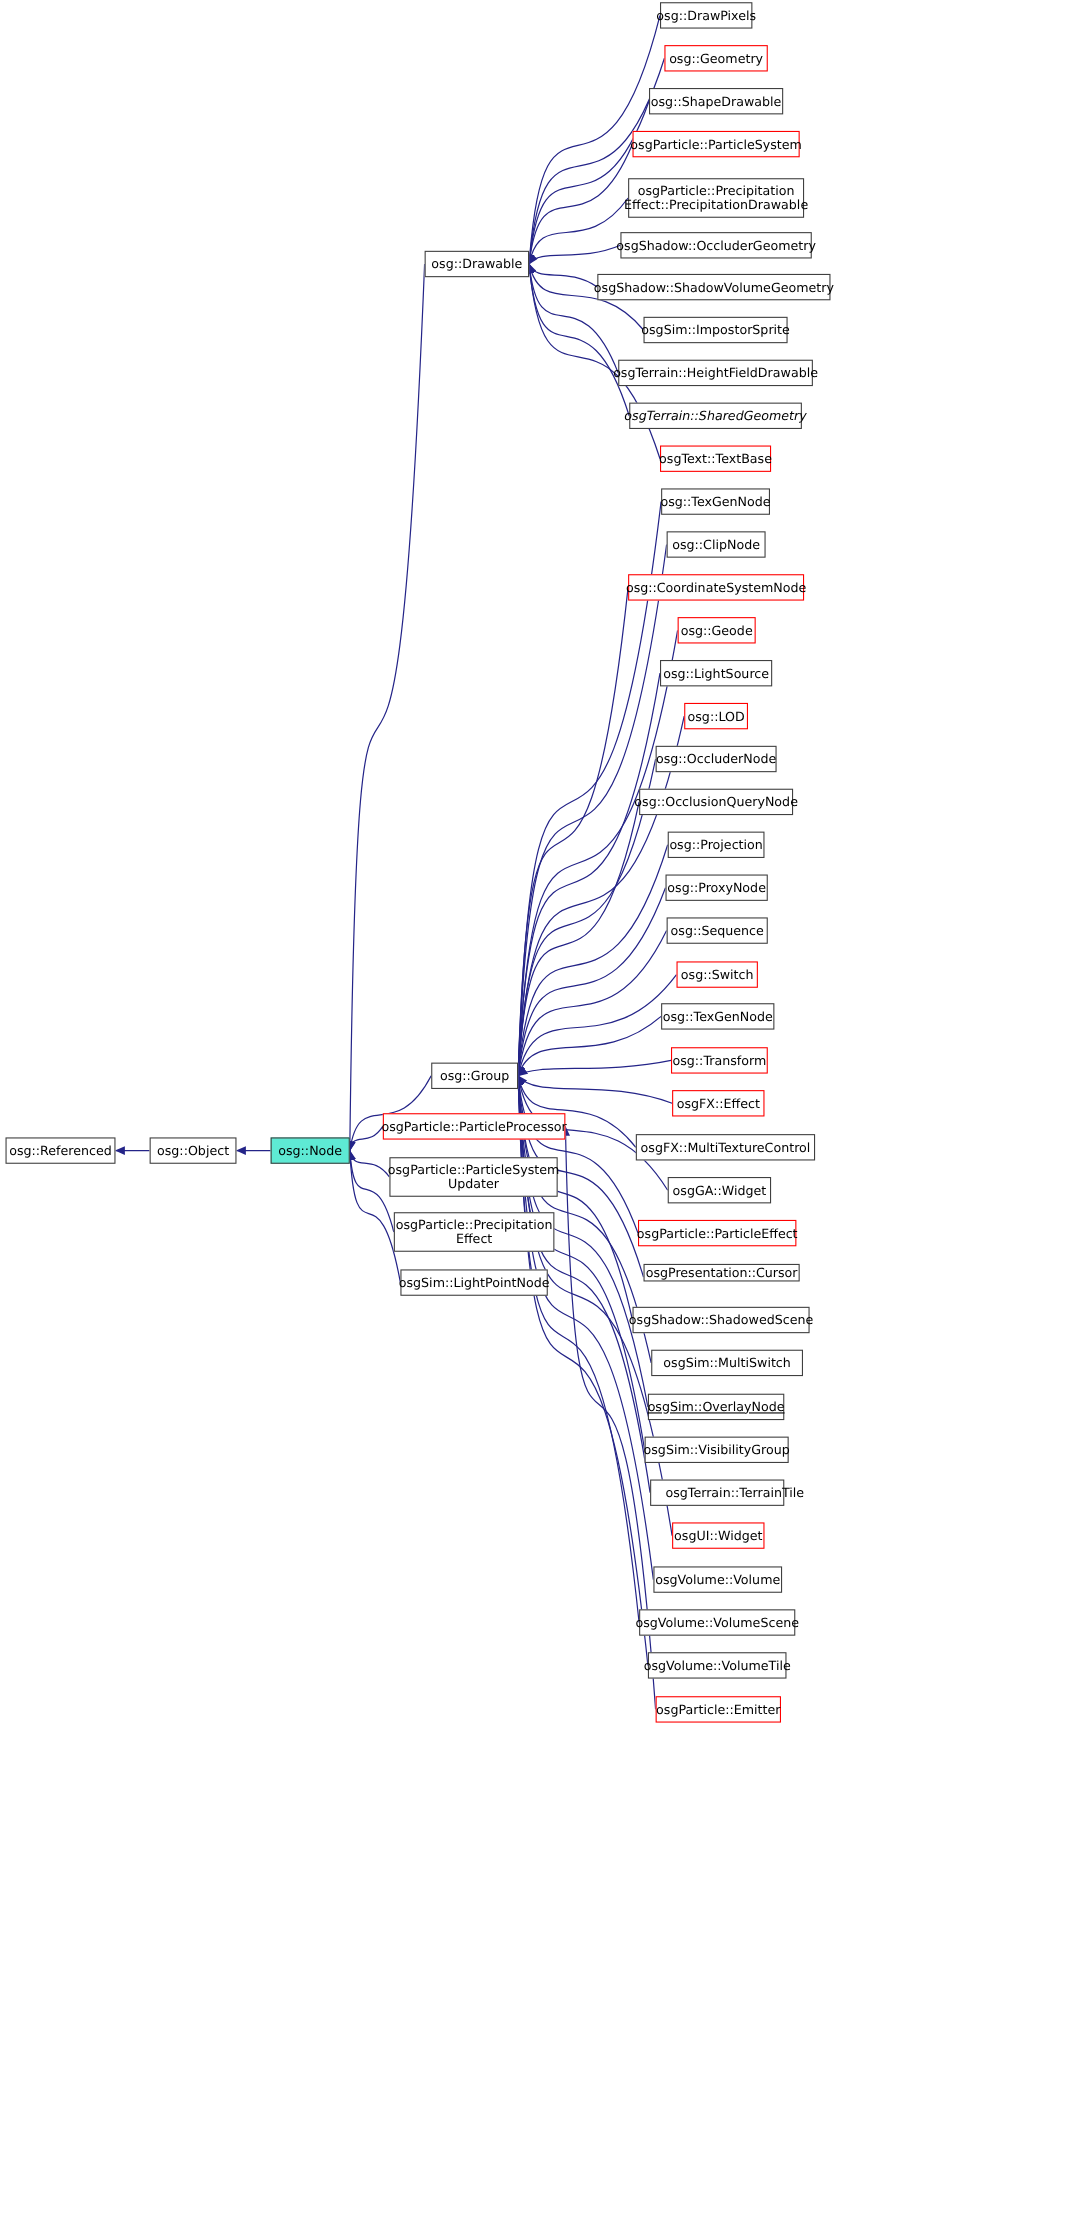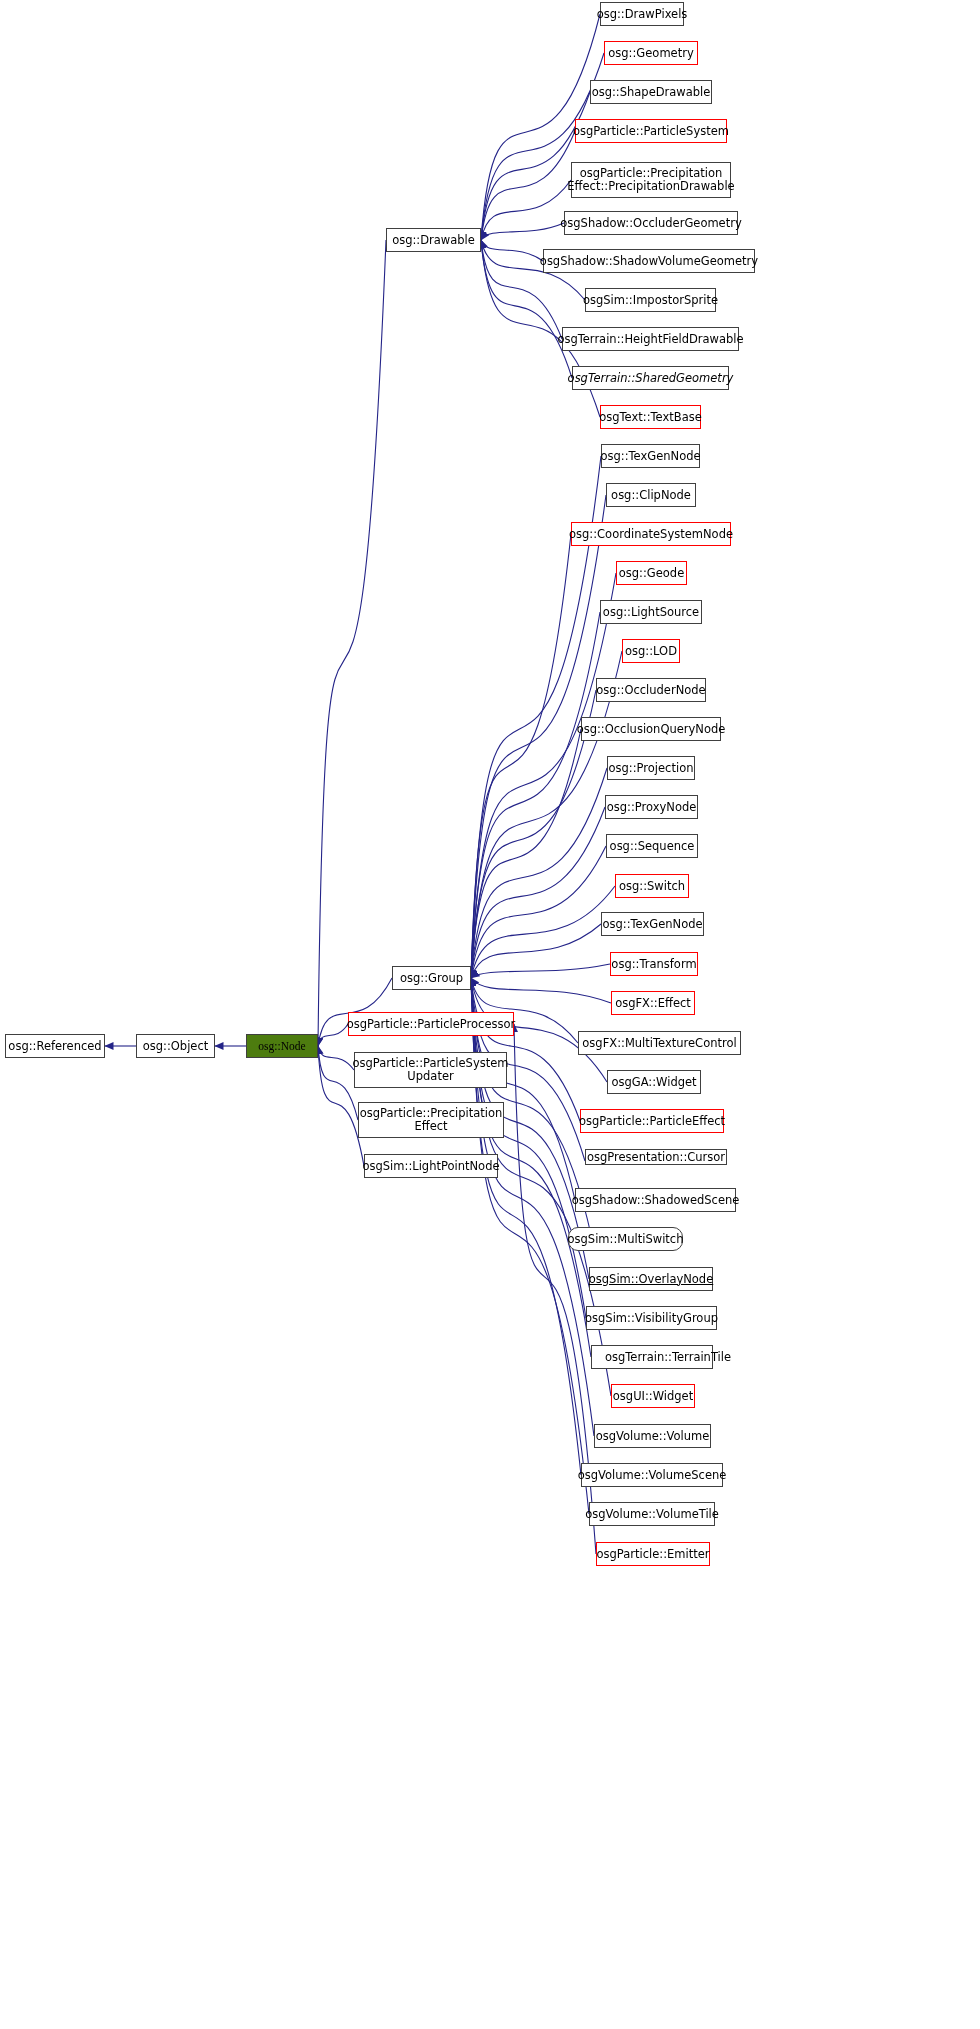--- a/index.html
+++ b/index.html
@@ -36,23 +36,22 @@
     align-items: center;
     justify-content: center;
     white-space: pre-line;
     padding: 0 4px;
     z-index: 5;
   }
   .node.red {
     border-color: #ff0000;
   }
   .node.root {
-    background: #4d7c0f;
+    background: #5eead4;
     border-color: #404040;
-    font-family: Liberation Serif, serif;
   }
 </style>
 </head>
 <body>
 
 <div id="diagram">
   <svg id="edges" xmlns="http://www.w3.org/2000/svg">
       <defs>
         <marker id="ah" markerWidth="9" markerHeight="8" refX="8.5" refY="4" orient="auto" markerUnits="userSpaceOnUse">
           <path d="M0,0 L9,4 L0,8 z" fill="#242488"></path>
@@ -138,21 +137,21 @@
       <div class="node" style="left: 606px; top: 834px; width: 92px; height: 24px;">osg::Sequence</div>
       <div class="node red" style="left: 615px; top: 874px; width: 74px; height: 24px;">osg::Switch</div>
       <div class="node" style="left: 601px; top: 912px; width: 103px; height: 24px;">osg::TexGenNode</div>
       <div class="node red" style="left: 610px; top: 952px; width: 88px; height: 24px;">osg::Transform</div>
       <div class="node red" style="left: 611px; top: 991px; width: 84px; height: 24px;">osgFX::Effect</div>
       <div class="node" style="left: 578px; top: 1031px; width: 163px; height: 24px;">osgFX::MultiTextureControl</div>
       <div class="node" style="left: 607px; top: 1070px; width: 94px; height: 24px;">osgGA::Widget</div>
       <div class="node red" style="left: 580px; top: 1109px; width: 144px; height: 24px;">osgParticle::ParticleEffect</div>
       <div class="node" style="left: 585px; top: 1149px; width: 142px; height: 16px;">osgPresentation::Cursor</div>
       <div class="node" style="left: 575px; top: 1188px; width: 161px; height: 24px;">osgShadow::ShadowedScene</div>
-      <div class="node" style="left: 568px; top: 1227px; width: 115px; height: 24px; border-radius: 10px;">osgSim::MultiSwitch</div>
+      <div class="node" style="left: 592px; top: 1227px; width: 138px; height: 24px;">osgSim::MultiSwitch</div>
       <div class="node" style="left: 589px; top: 1267px; width: 124px; height: 24px; text-decoration: underline;">osgSim::OverlayNode</div>
       <div class="node" style="left: 586px; top: 1306px; width: 131px; height: 24px;">osgSim::VisibilityGroup</div>
       <div class="node" style="left: 591px; top: 1345px; width: 122px; height: 24px; padding-left: 36px;">osgTerrain::TerrainTile</div>
       <div class="node red" style="left: 611px; top: 1384px; width: 84px; height: 24px;">osgUI::Widget</div>
       <div class="node" style="left: 594px; top: 1424px; width: 117px; height: 24px;">osgVolume::Volume</div>
       <div class="node" style="left: 581px; top: 1463px; width: 142px; height: 24px;">osgVolume::VolumeScene</div>
       <div class="node" style="left: 589px; top: 1502px; width: 126px; height: 24px;">osgVolume::VolumeTile</div>
       <div class="node red" style="left: 596px; top: 1542px; width: 114px; height: 24px;">osgParticle::Emitter</div>
       <div class="node red" style="left: 348px; top: 1012px; width: 166px; height: 24px;">osgParticle::ParticleProcessor</div>
       <div class="node" style="left: 354px; top: 1052px; width: 153px; height: 36px;">osgParticle::ParticleSystem

